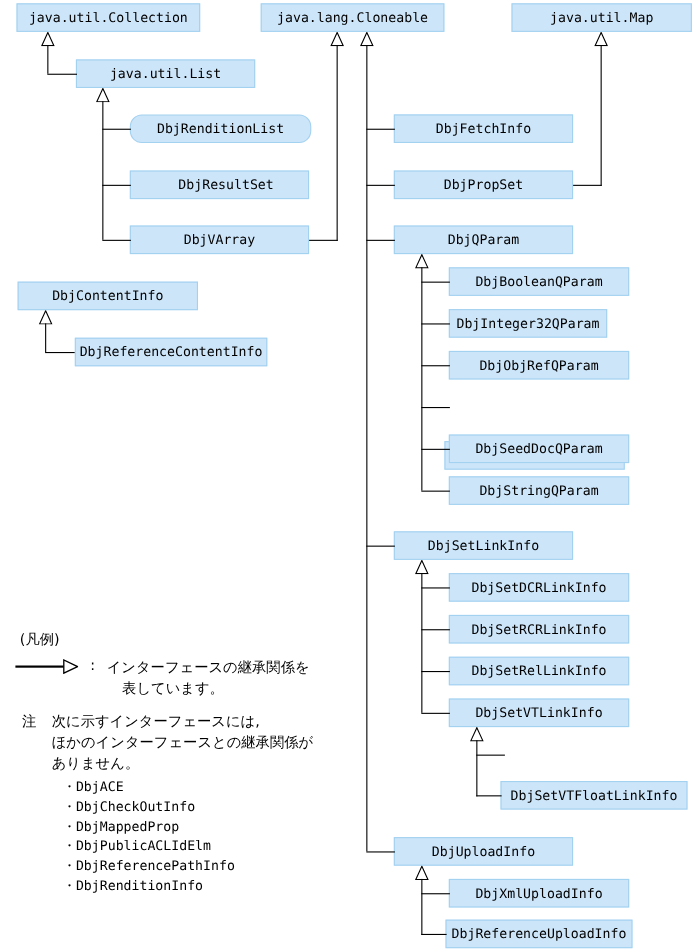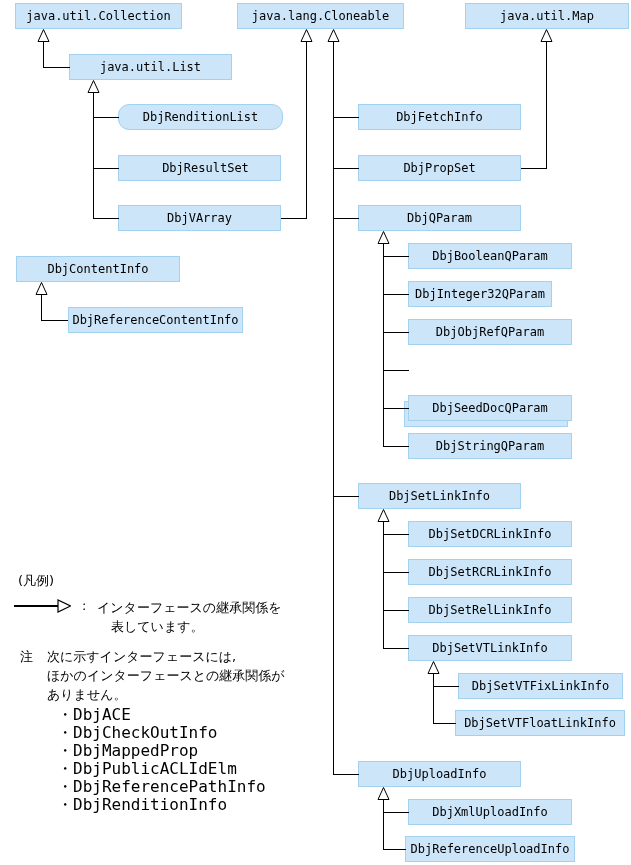--- a/index.html
+++ b/index.html
@@ -64,21 +64,21 @@
   .legend-text,
   .note-text,
   .note-label {
     font-family: "DejaVu Sans", "Liberation Sans", sans-serif;
     font-size: 13px;
     line-height: 19px;
     text-align: center;
   }
   .bullet-item {
     font-family: "DejaVu Sans Mono", "Liberation Mono", monospace;
-    font-size: 16px;
+    font-size: 12px;
     line-height: 18px;
   }
   .legend-arrow-line {
     position: absolute;
     background: #000000;
     height: 2px;
   }
 </style>
 </head>
 <body>
@@ -210,21 +210,20 @@
   <div class="node" style="left:408px; top:635px; width:164px;">DbjSetVTLinkInfo</div>
   <div class="ln lh" style="left:383px; top:648px; width:26px;"></div>
 
   <div class="arrow-up" style="left:427px; top:661px;">
     <svg width="13" height="13" viewBox="0 0 13 13">
       <polygon points="6.5,0.5 12,12.5 1,12.5" fill="#ffffff" stroke="#000000" stroke-width="1"></polygon>
     </svg>
   </div>
   <div class="ln lv" style="left:433px; top:673px; height:51px;"></div>
 
-  <div class="node" style="left:458px; top:673px; width:165px;">DbjSetVTFixLinkInfo</div>
   <div class="ln lh" style="left:433px; top:686px; width:26px;"></div>
 
   <div class="node" style="left:455px; top:710px; width:170px;">DbjSetVTFloatLinkInfo</div>
   <div class="ln lh" style="left:433px; top:723px; width:23px;"></div>
 
   <div class="node" style="left:358px; top:761px; width:163px;">DbjUploadInfo</div>
   <div class="ln lh" style="left:333px; top:774px; width:26px;"></div>
 
   <div class="arrow-up" style="left:377px; top:787px;">
     <svg width="13" height="13" viewBox="0 0 13 13">

